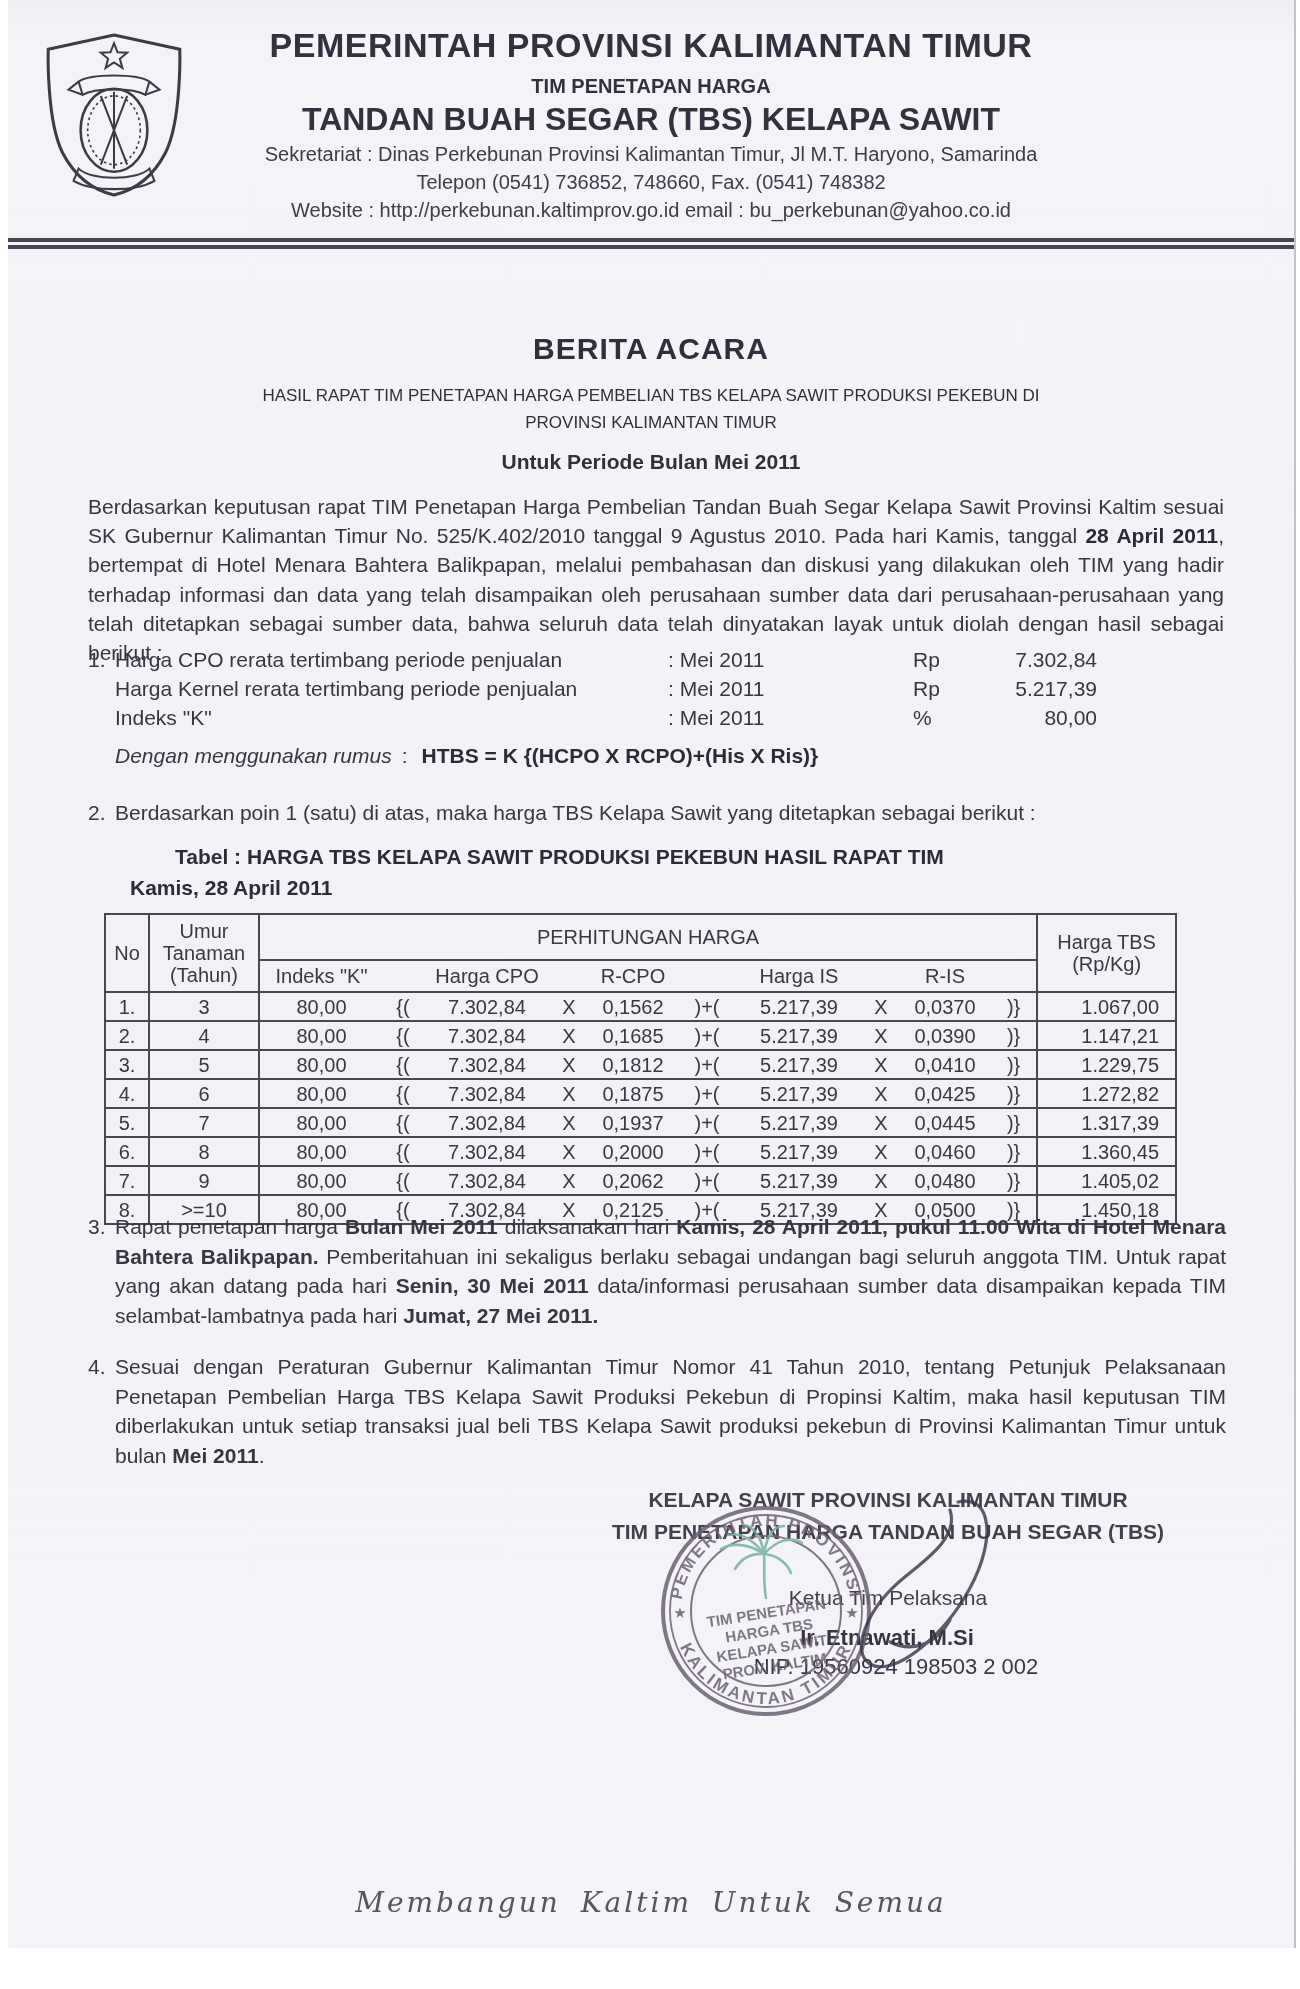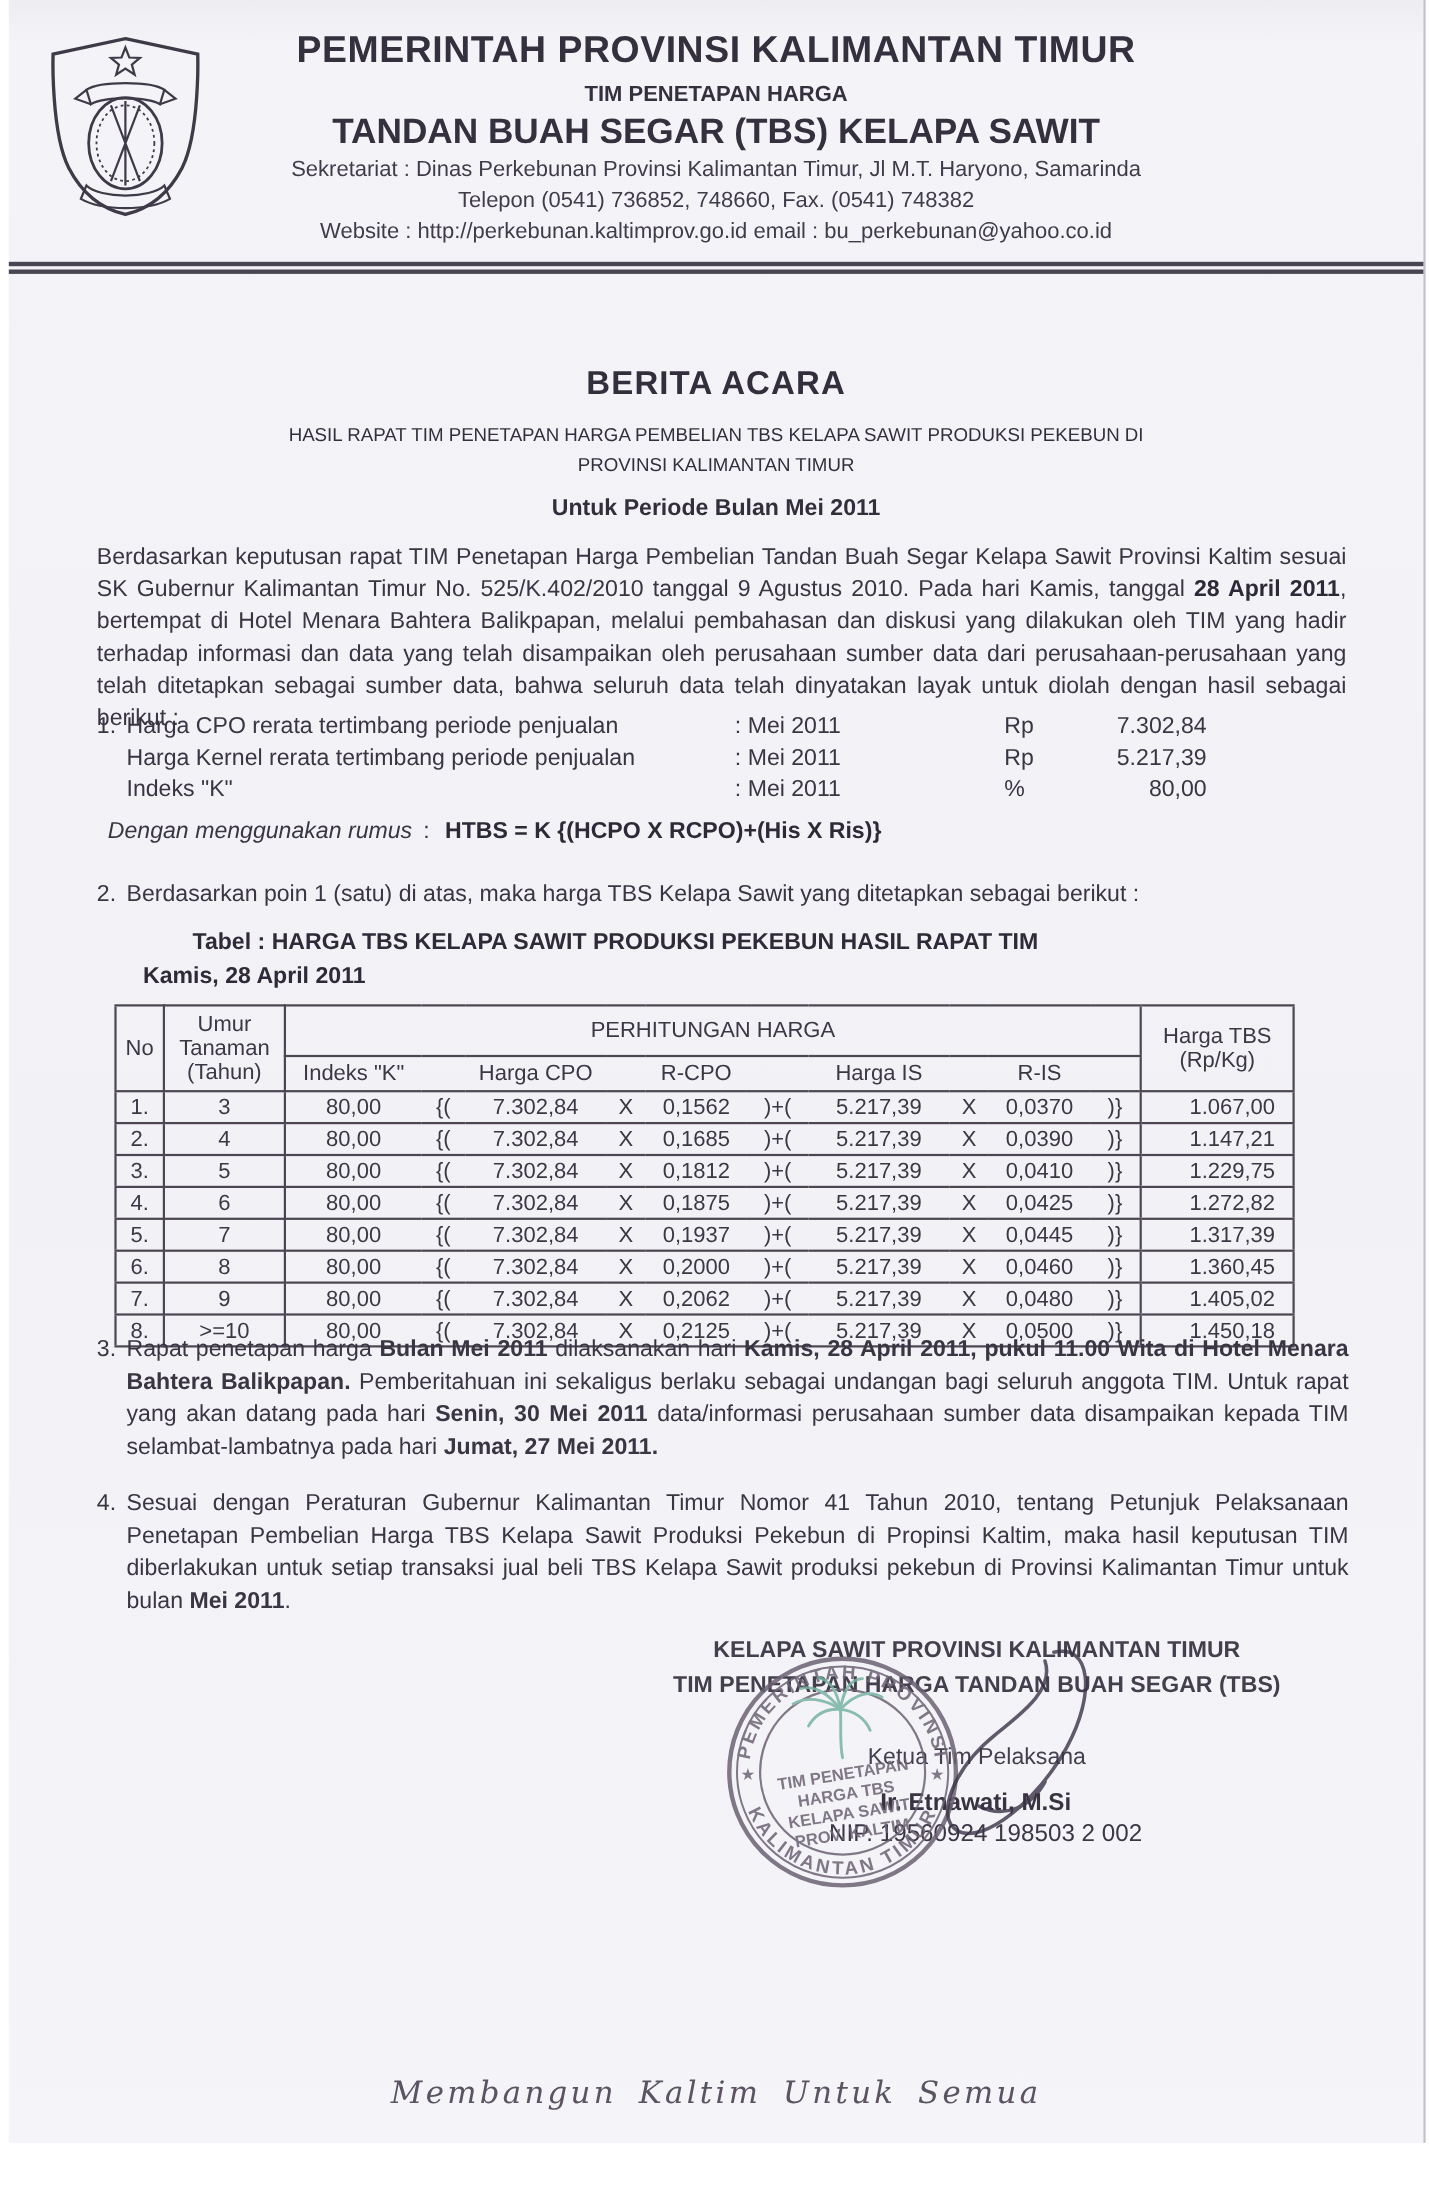--- a/index.html
+++ b/index.html
@@ -30,21 +30,21 @@
   .para b{color:#2e2937;}
   .intro{left:80px;top:492px;width:1136px;text-align:justify;}
   .point{position:absolute;left:80px;width:1138px;font-size:21px;line-height:29.5px;}
   .point .num{position:absolute;left:0;top:0;}
   .point .ptext{display:block;margin-left:27px;}
   .just{text-align:justify;}
   
   .p1grid{position:absolute;left:80px;top:645px;width:1136px;display:grid;
     grid-template-columns:27px 553px 245px 58px 126px;font-size:21px;line-height:29.2px;}
   .p1grid .val{text-align:right;}
-  .formula{position:absolute;left:90px;top:744px;font-size:21px;}
+  .formula{position:absolute;left:107px;top:744px;font-size:21px;}
   .formula .flabel{font-style:italic;}
   .formula .fsep{margin:0 14px 0 10px;}
   .formula .fbody{font-weight:bold;color:#2e2937;}
   
   .tbl-title1{position:absolute;left:167px;top:845px;font-size:21px;font-weight:bold;color:#2f2a38;}
   .tbl-title2{position:absolute;left:122px;top:876px;font-size:21px;font-weight:bold;color:#2f2a38;}
   table.price-table{position:absolute;left:96px;top:913px;width:1071px;border-collapse:collapse;table-layout:fixed;
     font-size:20px;color:#3c3744;}
   .price-table th,.price-table td{border-top:2px solid #4b4651;border-bottom:2px solid #4b4651;
     font-weight:normal;padding:1px 2px;height:25px;line-height:1.1;}

